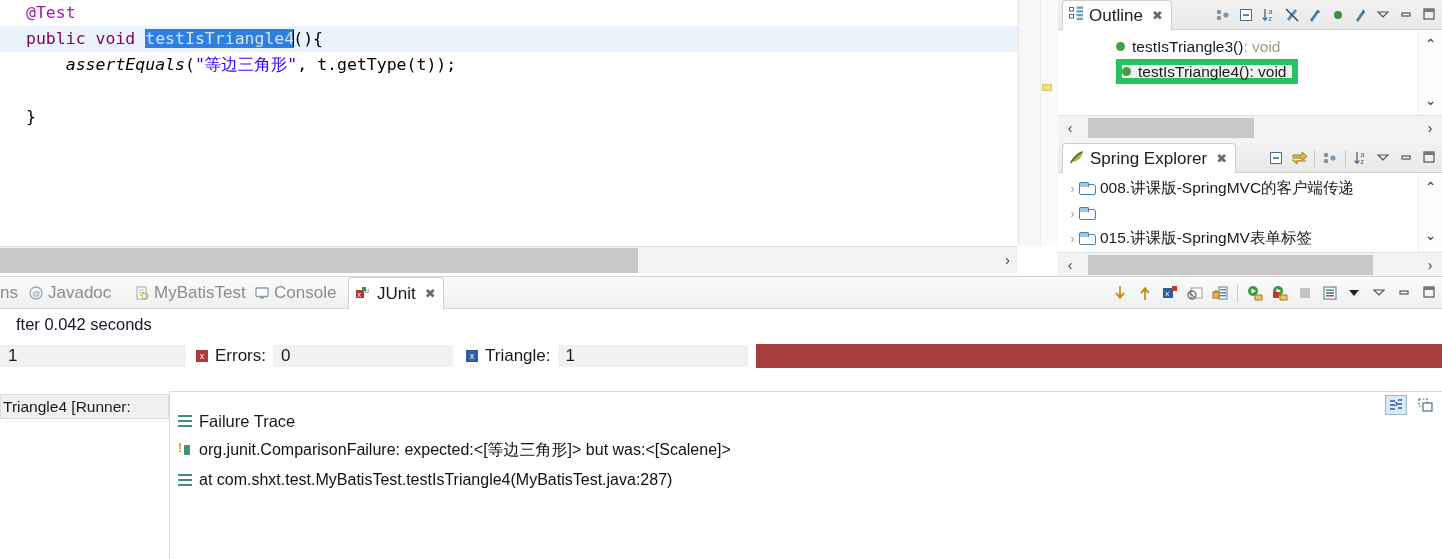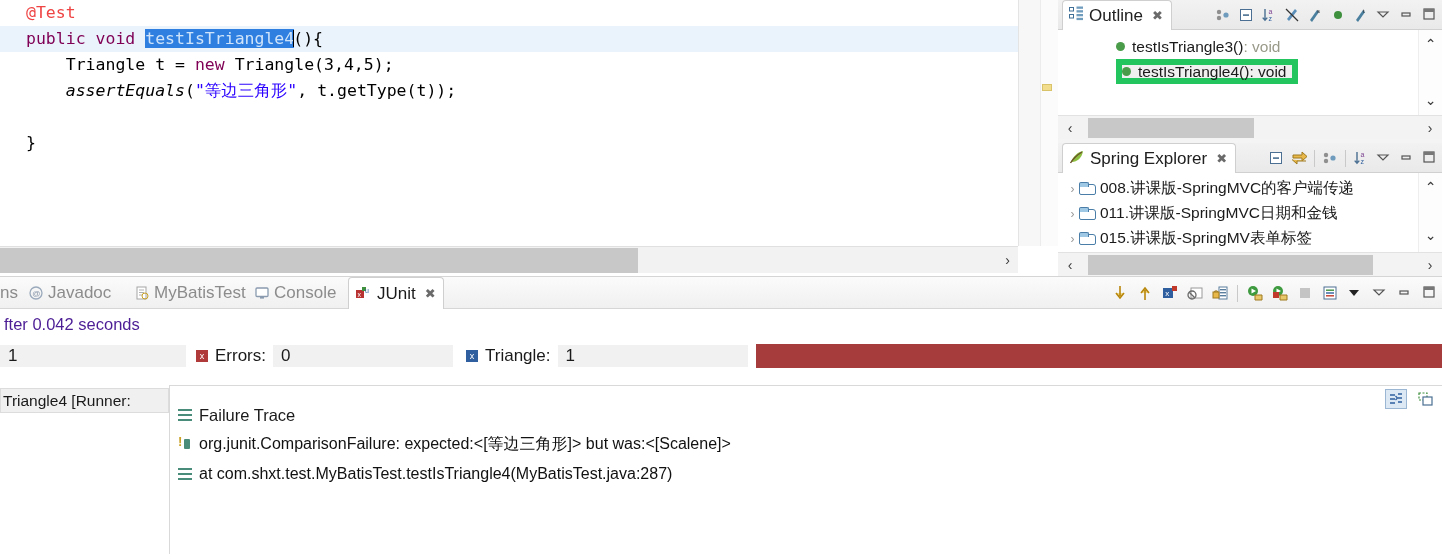--- a/index.html
+++ b/index.html
@@ -20,21 +20,21 @@
   .code {
     font-family: "DejaVu Sans Mono", "Liberation Mono", monospace;
     font-size: 16.5px;
     line-height: 26px;
     white-space: pre;
     color: #000000;
   }
   .code-line { height: 26px; padding-left: 26px; }
   .code-line.hl { background: #eaf2fb; }
   .kw { color: #7f0055; font-weight: normal; }
-  .ann { color: #ef4444; }
+  .ann { color: #a21caf; }
   .str { color: #2a00ff; }
   .italic { font-style: italic; }
   .sel {
     background: #2f7fe0; color: #cfe4fa;
   }
   .caret {
     display: inline-block; width: 1px; height: 17px;
     background: #000; vertical-align: -3px; margin: 0 -1px;
   }
 
@@ -152,22 +152,22 @@
     background: #ffffff; color: #1a1a1a;
     border: 1px solid #cfcfcf; border-bottom: none; border-radius: 4px 4px 0 0;
   }
   #junit-tools {
     position:absolute; right: 4px; top:0; height:32px;
     display:flex; align-items:center; gap:9px;
   }
   .sep { width:1px; height:17px; background:#c9c9c9; }
 
   #finished-line {
-    height: 30px; line-height: 30px; padding-left: 4px;
-    font-size: 16.5px; color: #4c1d95;
+    height: 30px; line-height: 30px; padding-left: 16px;
+    font-size: 16.5px; color: #0f172a;
   }
   #stats-bar {
     position: relative; height: 34px; background: #ffffff;
   }
   .stat {
     position: absolute; top: 0; height: 34px; display:flex; align-items:center;
     gap: 7px; font-size: 17px; color: #1a1a1a;
   }
   .field {
     background: #f1f1f1; height: 22px; display:flex; align-items:center;
@@ -178,21 +178,21 @@
     font-size: 9px; line-height: 12px; text-align:center; flex:none;
   }
   .errbox.blue { background:#2f5f9e; }
   #progress-wrap {
     position:absolute; left: 756px; top: 5px; width: 686px; height: 24px;
     background:#fff;
   }
   #progress-bar { width: 100%; height: 24px; background: #a63c3c; }
 
   #junit-split {
-    position: absolute; left:0; top: 108px; width: 1442px; height: 169px;
+    position: absolute; left:0; top: 114px; width: 1442px; height: 169px;
     display:flex;
     justify-content:flex-end;
   }
   #run-tree {
     width: 170px; flex:none; background:#ffffff; border-right:1px solid #d9d9d9;
     padding-top: 3px;
   }
   #run-tree .rt-row {
     height: 25px; background:#f0f0f0; border:1px solid #dcdcdc;
     display:flex; align-items:center; font-size:15.5px; color:#1a1a1a;
@@ -242,21 +242,20 @@
 </style>
 </head>
 <body>
 
 <div id="root">
 
   <div id="editor">
     <div id="code-lines">
         <div class="code code-line"><span class="ann">@Test</span></div>
         <div class="code code-line hl"><span class="kw">public</span><span>&nbsp;</span><span class="kw">void</span><span>&nbsp;</span><span class="sel">testIsTriangle4</span><span class="caret"></span><span>(){</span></div>
-        <div class="code code-line">&nbsp;&nbsp;&nbsp;&nbsp;<span>Triangle&nbsp;t&nbsp;=&nbsp;</span><span class="kw">new</span><span>&nbsp;Triangle(3,4,5);</span></div>
         <div class="code code-line">&nbsp;&nbsp;&nbsp;&nbsp;<span class="italic">assertEquals</span><span>(</span><span class="str">"等边三角形"</span><span>,&nbsp;t.getType(t));</span></div>
         <div class="code code-line"></div>
         <div class="code code-line"><span>}</span></div>
       </div>
   </div>
   <div id="editor-vscroll-track">
     
     
   </div>
   <div id="editor-right-col"></div>
@@ -435,21 +434,20 @@
     <div class="tree" style="height:79px;">
       <div id="spring-items" style="padding-left:8px; padding-top:3px;">
           <div class="tree-row">
             <span class="arrow">›</span>
             <span class="folder"></span>
             <span>008.讲课版-SpringMVC的客户端传递</span>
           </div>
           <div class="tree-row">
             <span class="arrow">›</span>
             <span class="folder"></span>
-            <span>011.讲课版-SpringMVC日期和金钱</span>
           </div>
           <div class="tree-row">
             <span class="arrow">›</span>
             <span class="folder"></span>
             <span>015.讲课版-SpringMV表单标签</span>
           </div>
         </div>
       <div class="v-scroll-col">
         <div class="v-arrow" style="margin-top:6px;">⌃</div>
         <div class="v-arrow" style="margin-top:32px;">⌄</div>

